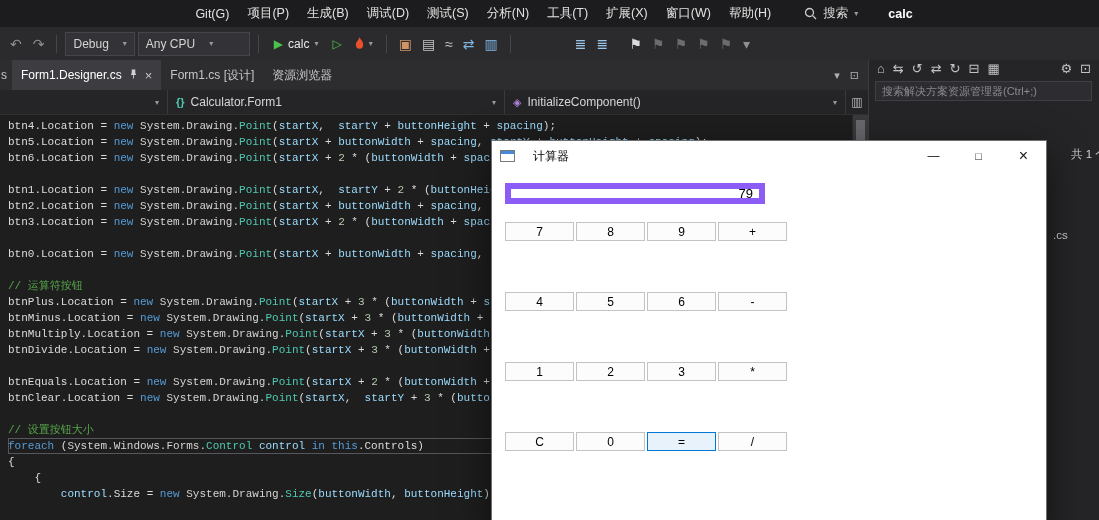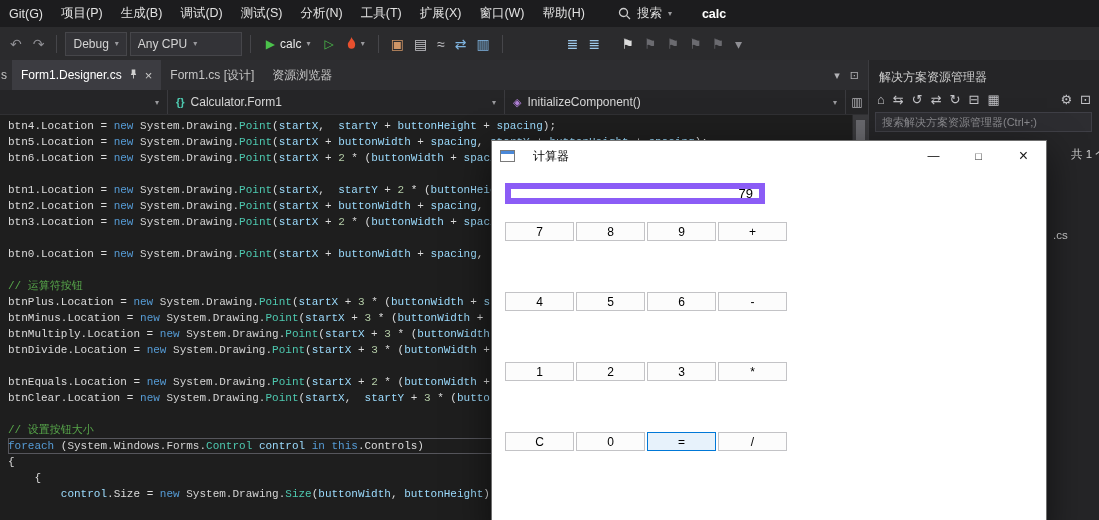--- a/index.html
+++ b/index.html
@@ -4,30 +4,30 @@
 <style>
   html,body{margin:0;padding:0;}
   body{
     position:relative;width:1099px;height:520px;overflow:hidden;
     background:#1e1e1e;
     font-family:"Liberation Sans","DejaVu Sans",sans-serif;
     font-size:12px;color:#d4d4d4;
     -webkit-font-smoothing:antialiased;
   }
   
-  .menubar{position:absolute;left:0;top:0;width:1099px;height:27px;background:#1c1c1e;display:flex;align-items:center;color:#e2e2e2;font-size:12.5px;}
+  .menubar{position:absolute;left:0;top:0;width:1099px;height:27px;background:#1c1c1e;display:flex;align-items:center;color:#e2e2e2;font-size:12.5px;justify-content:center;}
   .menu-item{padding:0 9px;height:27px;display:flex;align-items:center;white-space:nowrap;}
   .menu-search{display:flex;align-items:center;gap:6px;margin-left:18px;color:#dcdcdc;padding:0 6px;}
   .caret{font-size:8px;color:#9a9a9e;line-height:1;}
   .project-name{margin-left:24px;color:#ffffff;font-weight:700;}
   
   .toolbar{position:absolute;left:0;top:27px;width:1099px;height:33px;background:#2b2b2d;display:flex;align-items:center;gap:3px;padding-left:6px;box-sizing:border-box;}
   .tb-icon{color:#8f8f94;font-size:14px;padding:0 4px;line-height:1;white-space:nowrap;}
   .sep{width:1px;height:18px;background:#46464a;margin:0 5px;}
-  .combo{height:22px;background:#333337;border:1px solid #46464a;color:#d4d4d4;font-size:12px;display:flex;align-items:center;padding:0 7px;gap:6px;white-space:nowrap;}
+  .combo{height:22px;background:#333337;border:1px solid #46464a;color:#d4d4d4;font-size:12px;display:flex;align-items:center;padding:0 7px;gap:14px;white-space:nowrap;}
   .combo.platform{min-width:96px;}
   .run-button{display:flex;align-items:center;gap:5px;padding:0 7px;color:#eaeaea;font-size:12px;white-space:nowrap;}
   .play{color:#4bc24b;font-size:12px;line-height:1;}
   .flame-wrap{display:flex;align-items:center;gap:4px;padding:0 5px;}
   .icon-group{display:flex;align-items:center;gap:2px;}
   
   .tabstrip{position:absolute;left:0;top:60px;width:868px;height:30px;background:#2d2d30;display:flex;align-items:stretch;}
   .tab{display:flex;align-items:center;gap:7px;padding:0 9px;font-size:12px;color:#c6c6c6;white-space:nowrap;}
   .tab.active{background:#3c3c41;color:#ffffff;}
   .tab.partial{width:10px;padding:0 1px;overflow:hidden;}
@@ -221,21 +221,20 @@
       <div class="code-line"><span class="tok-p">{</span></div>
       <div class="code-line"><span class="tok-p">    {</span></div>
       <div class="code-line"><span class="tok-p">        </span><span class="tok-v">control</span><span class="tok-p">.Size = </span><span class="tok-k">new</span><span class="tok-p"> </span><span class="tok-n">System.Drawing.</span><span class="tok-t">Size</span><span class="tok-p">(</span><span class="tok-v">buttonWidth</span><span class="tok-p">, </span><span class="tok-v">buttonHeight</span><span class="tok-p">);</span></div>
     </div>
 </div>
 <div class="scrollbar">
   <div class="scroll-thumb"></div>
 </div>
 
 <div class="panel">
-  <div class="panel-title">解决方案资源管理器</div>
   <div class="panel-toolbar">
     <span style="display:flex;gap:8px;">
         <span class="p-icon">⌂</span>
         <span class="p-icon">⇆</span>
         <span class="p-icon">↺</span>
         <span class="p-icon">⇄</span>
         <span class="p-icon">↻</span>
         <span class="p-icon">⊟</span>
         <span class="p-icon">▦</span>
       </span>

